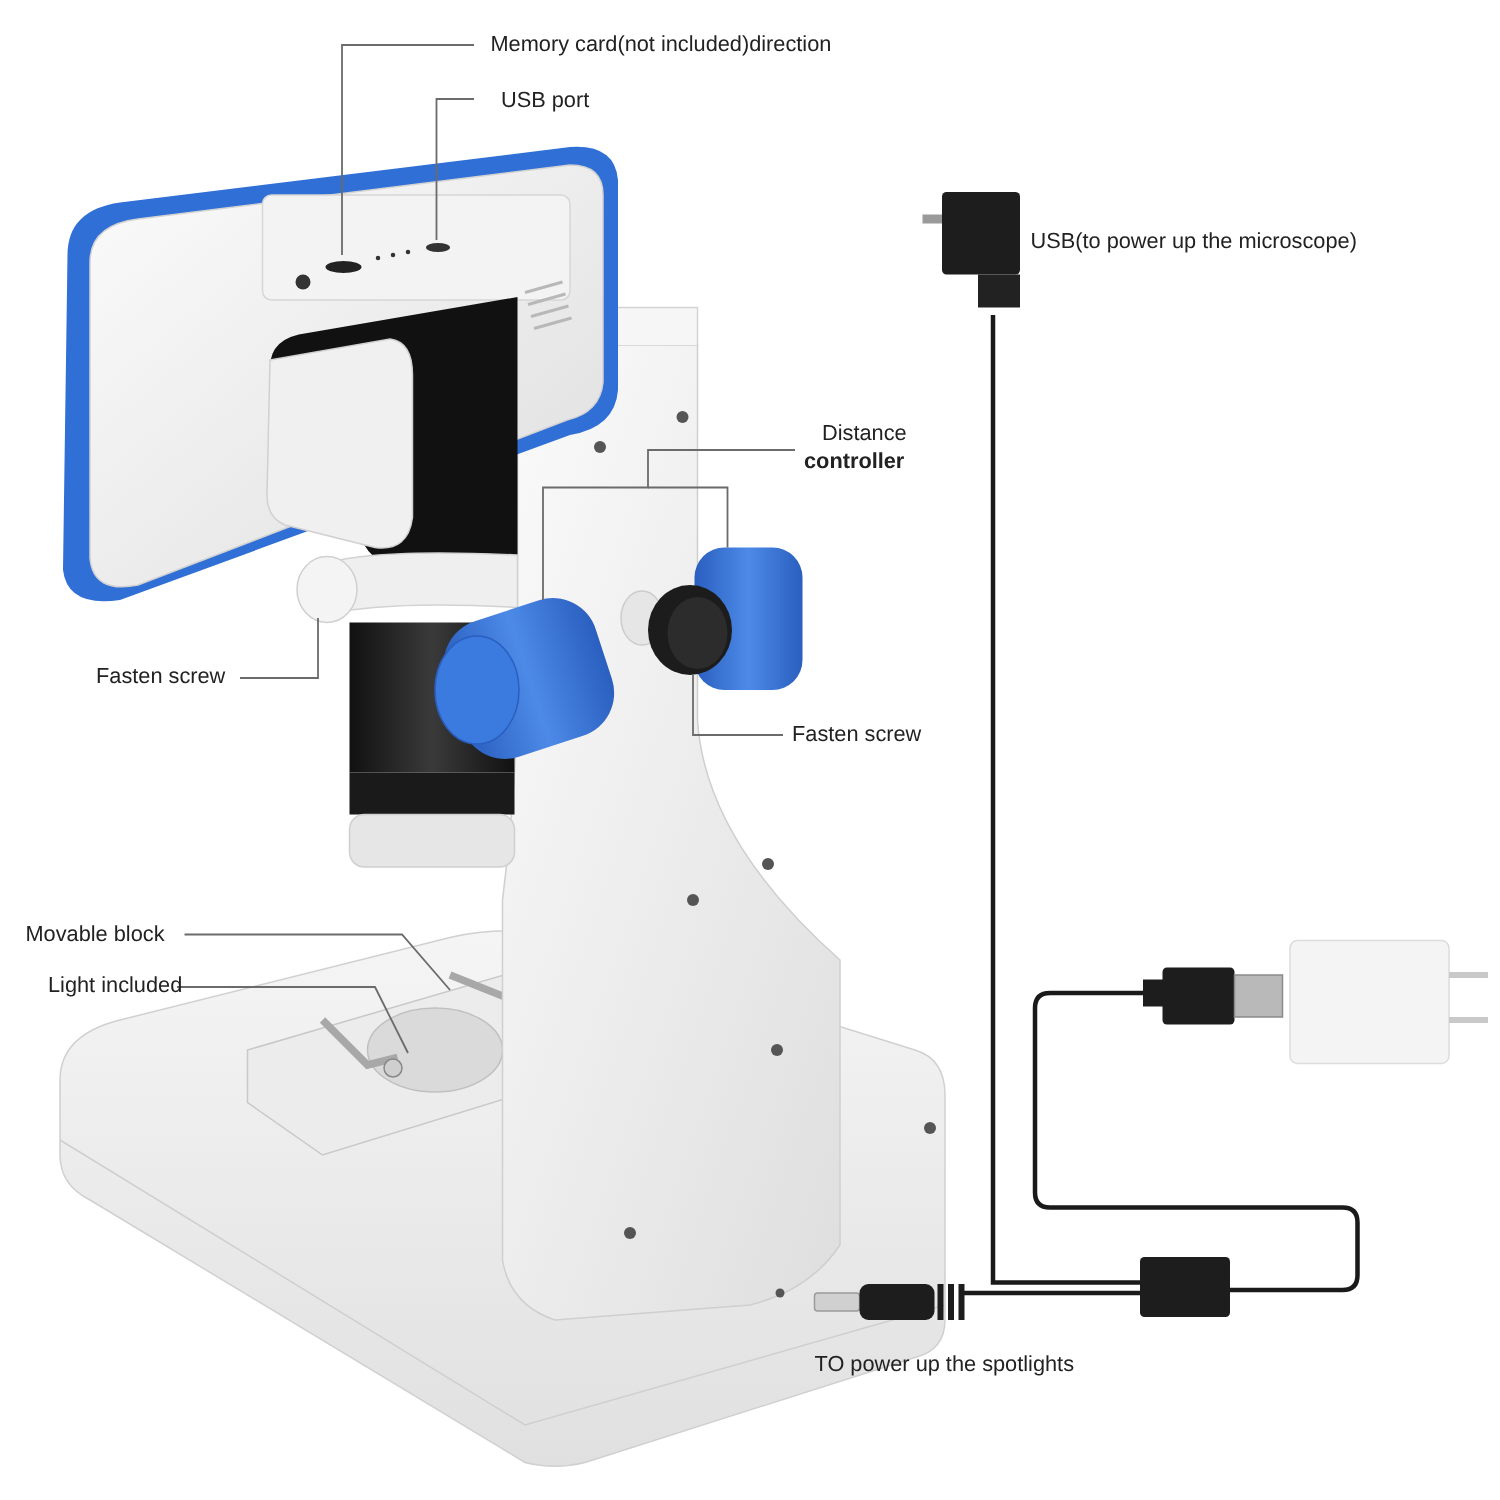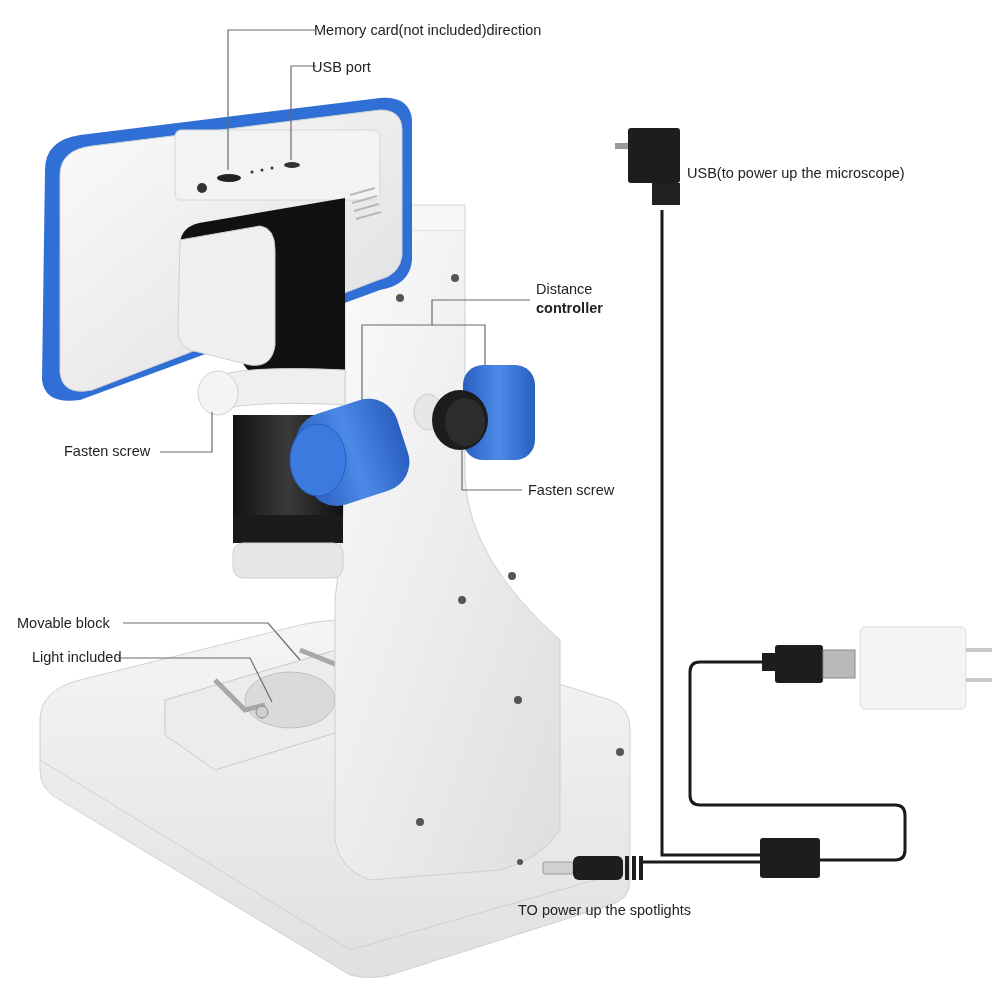--- a/index.html
+++ b/index.html
@@ -142,22 +142,22 @@
     <path d="M316 66 L291 66 L291 160"></path>
     <path d="M530 300 L432 300 L432 325 L362 325 L362 400"></path>
     <path d="M432 325 L485 325 L485 365"></path>
     <path d="M160 452 L212 452 L212 412"></path>
     <path d="M522 490 L462 490 L462 450"></path>
     <path d="M123 623 L268 623 L300 660"></path>
     <path d="M118 658 L250 658 L272 702"></path>
   </g>
 </svg>
 
-<div class="label" style="left:314px;top:21px;">Memory card(not included)direction</div>
-<div class="label" style="left:312px;top:58px;text-align:center;">USB port</div>
-<div class="label" style="left:687px;top:152px;margin-top:12px;">USB(to power up the microscope)</div>
-<div class="label" style="left:536px;top:280px;">Distance</div>
+<div class="label" style="left:327px;top:21px;">Memory card(not included)direction</div>
+<div class="label" style="left:334px;top:58px;text-align:center;">USB port</div>
+<div class="label" style="left:687px;top:152px;">USB(to power up the microscope)</div>
+<div class="label" style="left:548px;top:280px;">Distance</div>
 <div class="label" style="left:536px;top:299px;font-weight:bold;">controller</div>
 <div class="label" style="left:64px;top:442px;">Fasten screw</div>
 <div class="label" style="left:528px;top:481px;">Fasten screw</div>
 <div class="label" style="left:17px;top:614px;">Movable block</div>
 <div class="label" style="left:32px;top:648px;">Light included</div>
-<div class="label" style="left:518px;top:901px;">TO power up the spotlights</div>
+<div class="label" style="left:543px;top:901px;">TO power up the spotlights</div>
 
 </body></html>

